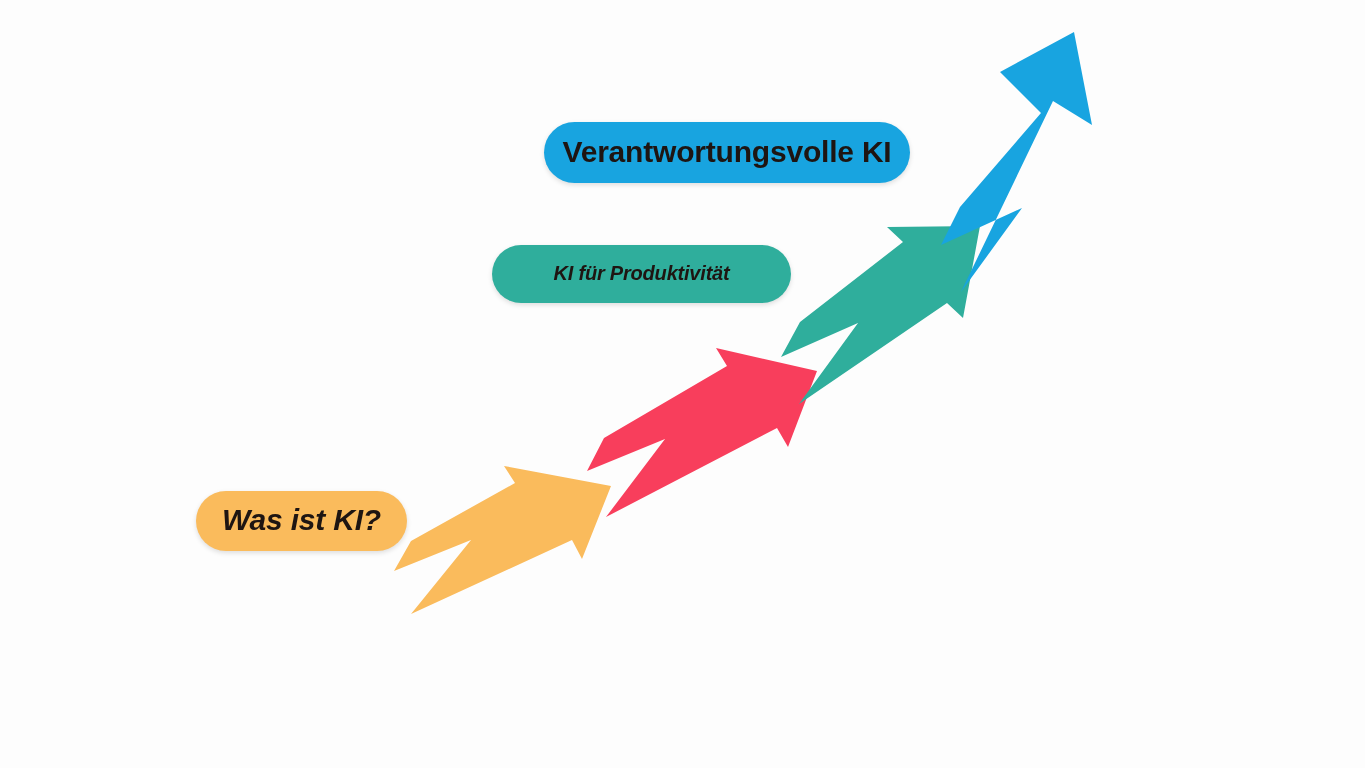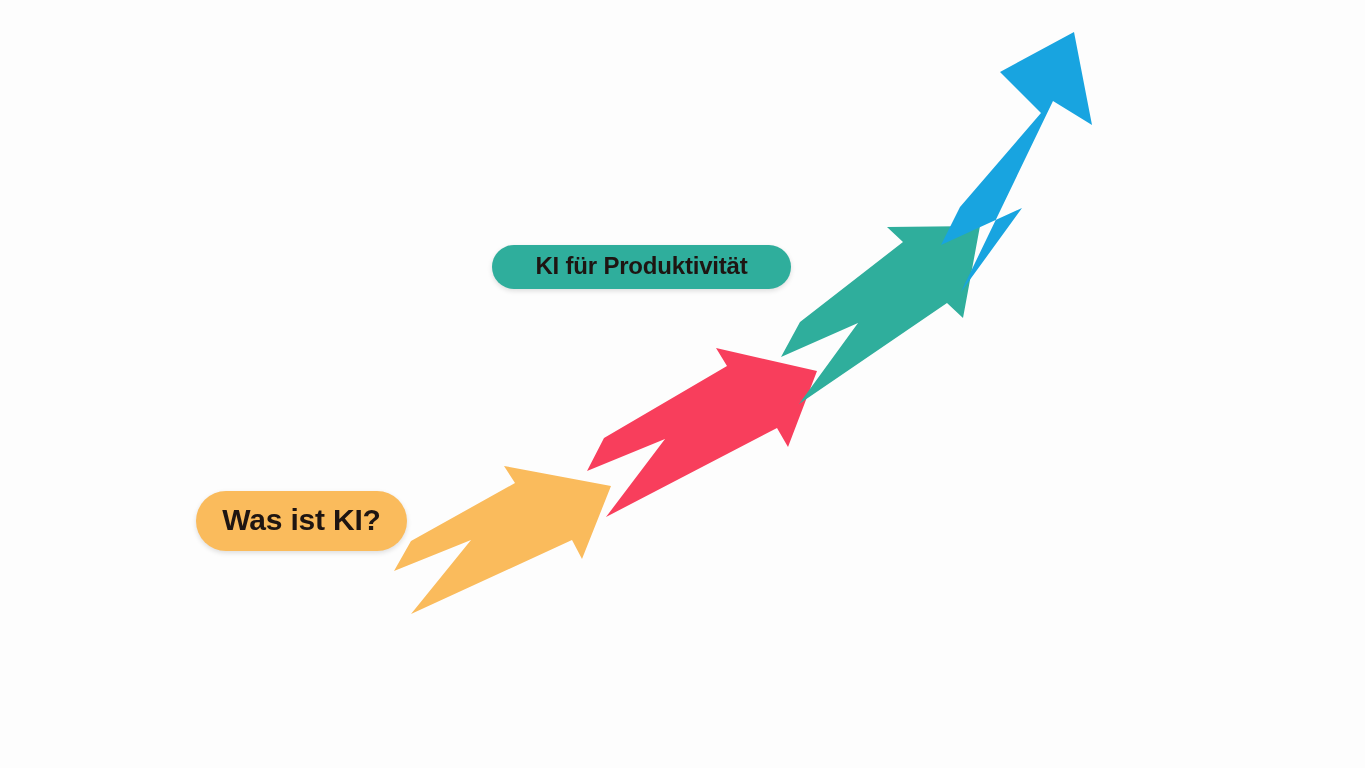--- a/index.html
+++ b/index.html
@@ -46,36 +46,38 @@
     display: block;
     padding-bottom: 2px;
   }
   #pill-0 {
     left: 196px;
     top: 491px;
     width: 211px;
     height: 60px;
     font-size: 30px;
     background: #fabb5c;
+    font-style: italic;
   }
   #pill-1 {
     left: 297px;
     top: 370px;
     width: 345px;
     height: 58px;
     font-size: 27px;
     background: #f83e5c;
   }
   #pill-2 {
     left: 492px;
     top: 245px;
     width: 299px;
-    height: 44px;
-    font-size: 24px;
+    height: 58px;
+    font-size: 20px;
     background: #2fae9c;
+    font-style: italic;
   }
   #pill-3 {
     left: 544px;
     top: 122px;
     width: 366px;
     height: 61px;
     font-size: 30px;
     background: #18a4e0;
   }
 </style>
@@ -141,14 +143,17 @@
 
   <div class="pill" id="pill-0" style="background: rgb(250, 187, 92); color: rgb(30, 21, 18);">
     <span class="pill-label">Was ist KI?</span>
   </div>
 
 
   <div class="pill" id="pill-2" style="background: rgb(47, 174, 156); color: rgb(30, 21, 18);">
     <span class="pill-label">KI für Produktivität</span>
   </div>
 
+  <div class="pill" id="pill-3" style="background: rgb(24, 164, 224); color: rgb(30, 21, 18);">
+    <span class="pill-label">Verantwortungsvolle KI</span>
+  </div>
 
 </div>
 
 </body></html>

